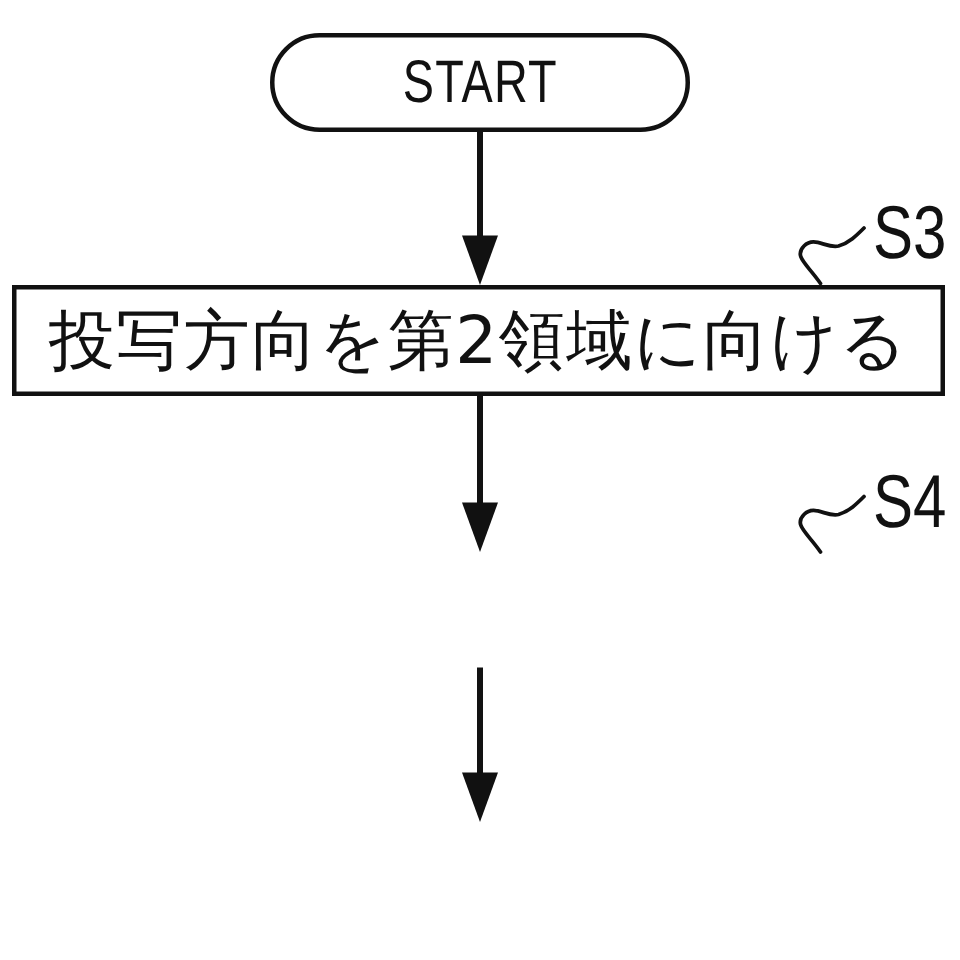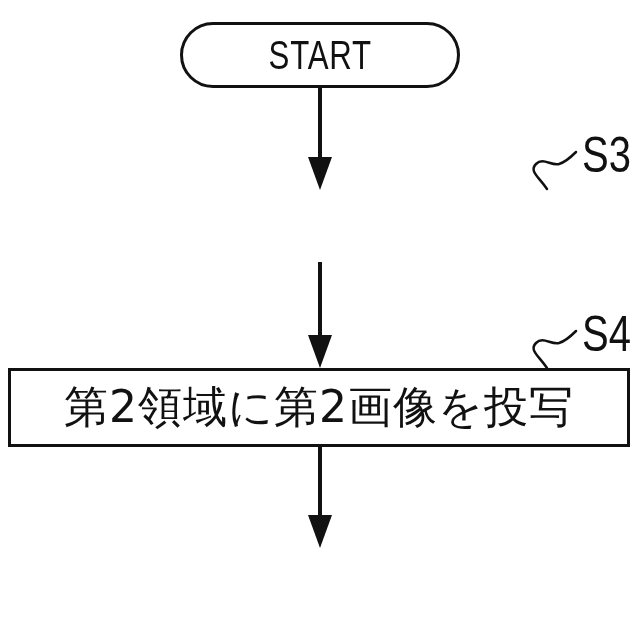--- a/index.html
+++ b/index.html
@@ -101,21 +101,21 @@
 
     <path d="M547,368 C538,355 529,350 536,343 C543,336 551,345 559,343 C566,341 571,336 576,331" fill="none" stroke="#111111" stroke-width="2.5" stroke-linecap="round"></path>
   </svg>
 
   <div class="node terminator" id="start-node">
     <span class="label">START</span>
   </div>
 
   <div class="step-label" id="step-label-s3">S3</div>
 
+  <div class="node process" id="process-s3">
+    <span class="label">投写方向を第2領域に向ける</span>
+  </div>
 
   <div class="step-label" id="step-label-s4">S4</div>
 
-  <div class="node process" id="process-s4">
-    <span class="label">第2領域に第2画像を投写</span>
-  </div>
 
 
 </div>
 
 </body></html>

